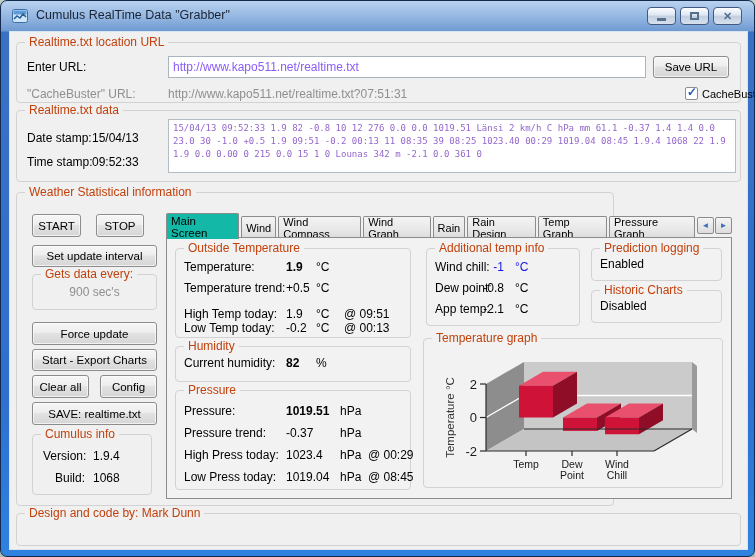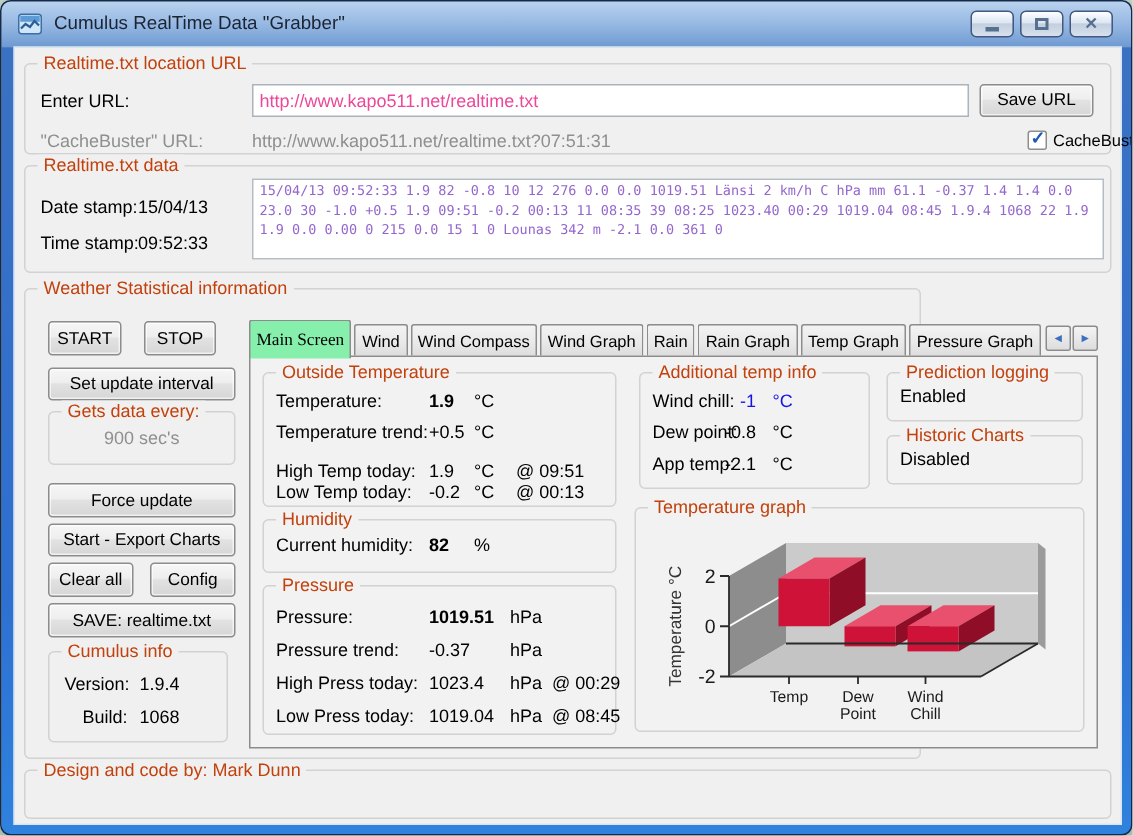--- a/index.html
+++ b/index.html
@@ -16,37 +16,37 @@
     background:linear-gradient(180deg,#fdfeff,#dde6f2 45%,#c2cfdf 50%,#d7e1ee);
     display:flex;align-items:center;justify-content:center;}
   .glyph-min{width:9px;height:3px;border-bottom:3px solid #56708e;margin-top:6px;}
   .glyph-max{width:9px;height:8px;border:2px solid #56708e;}
   .glyph-close{font-size:11px;font-weight:bold;color:#56708e;line-height:1;}
   .client{position:absolute;left:8px;top:30px;width:739px;height:519px;background:#f0f0f0;border:1px solid #d7e4f2;}
   .grp{position:absolute;border:1px solid #d2d2d2;border-radius:4px;}
   .legend{position:absolute;top:-8px;left:8px;background:#f0f0f0;padding:0 4px;font-size:12px;color:#c2410c;white-space:nowrap;}
   .t{position:absolute;font-size:12px;color:#000;white-space:nowrap;}
   .gray{color:#8f8f8f;}
-  .input{position:absolute;height:22px;border:1px solid #a9b4bd;background:#fff;font-family:"Liberation Sans",sans-serif;font-size:12px;padding:0 4px;color:#ec4899;}
+  .input{position:absolute;height:22px;border:1px solid #a9b4bd;background:#fff;font-family:"Liberation Sans",sans-serif;font-size:12px;padding:0 4px;color:#8b5cf6;}
   .btn{position:absolute;display:flex;align-items:center;justify-content:center;font-size:11.5px;color:#000;
     border:1px solid #8c8c8c;border-radius:3px;cursor:default;white-space:nowrap;
     background:linear-gradient(180deg,#f6f6f6,#eeeeee 45%,#e2e2e2 50%,#d6d6d6);
     box-shadow:inset 0 0 0 1px rgba(255,255,255,.65);}
   .cb{position:absolute;display:flex;align-items:center;gap:4px;}
   .cbbox{width:13px;height:13px;border:1px solid #8e8e8e;background:#fff;border-radius:2px;position:relative;}
   .cbbox.checked::after{content:"✓";position:absolute;left:1px;top:-3px;font-size:12px;font-weight:bold;color:#2059b5;}
   .cblabel{font-size:11px;color:#000;}
   .mono{font-family:"DejaVu Sans Mono","Liberation Mono",monospace;}
   .datatext{position:absolute;background:#fff;border:1px solid #b4bdc4;color:#9467cd;font-size:9px;line-height:13px;
     padding:2px 4px;white-space:pre-wrap;overflow:hidden;}
   .tabs{position:absolute;display:flex;align-items:flex-end;}
   .tab{height:22px;padding:0 4px;font-size:11px;display:flex;align-items:center;color:#000;
     border:1px solid #8c8c8c;border-bottom:none;border-radius:2px 2px 0 0;margin-right:2px;
     background:linear-gradient(180deg,#f3f3f3,#e9e9e9 55%,#dcdcdc);}
-  .tab.active{height:26px;background:#86efac;margin-bottom:-1px;z-index:2;font-size:11.5px;font-family:Liberation Serif, serif;}
+  .tab.active{height:26px;background:#14b8a6;margin-bottom:-1px;z-index:2;font-size:11.5px;}
   .tabscroll{margin-left:auto;display:flex;gap:1px;margin-bottom:4px;}
   .tsbtn{width:17px;height:17px;border:1px solid #8c8c8c;border-radius:2px;display:flex;align-items:center;justify-content:center;
     background:linear-gradient(180deg,#f4f4f4,#ddd);font-size:8px;color:#3b6fc4;}
   .tabpanel{position:absolute;background:#f2f2f2;border:1px solid #8c8c8c;}
   .tabpanel .legend{background:#f2f2f2;}
   .row{position:absolute;left:0;right:0;height:16px;font-size:12px;}
   .row span{position:absolute;white-space:nowrap;}
   .l{left:8px;} .v{left:110px;} .u{left:140px;} .tm{left:168px;}
   .pr .u{left:164px;} .pr .tm{left:192px;}
   .ad .l{left:8px;} .ad .v{left:45px;width:32px;text-align:right;} .ad .u{left:88px;}
@@ -130,21 +130,21 @@
         <span class="t" style="left:22px;top:36px;">Build:</span>
         <span class="t" style="left:60px;top:36px;">1068</span>
       </div>
 
       <div class="tabs" style="left:149px;top:18px;width:566px;height:27px;">
         <div class="tab active">Main Screen</div>
         <div class="tab">Wind</div>
         <div class="tab">Wind Compass</div>
         <div class="tab">Wind Graph</div>
         <div class="tab">Rain</div>
-        <div class="tab">Rain Graph</div>
+        <div class="tab">Rain Design</div>
         <div class="tab">Temp Graph</div>
         <div class="tab">Pressure Graph</div>
         <div class="tabscroll">
           <div class="tsbtn">
               <span>◄</span>
             </div>
           <div class="tsbtn">
               <span>►</span>
             </div>
         </div>

